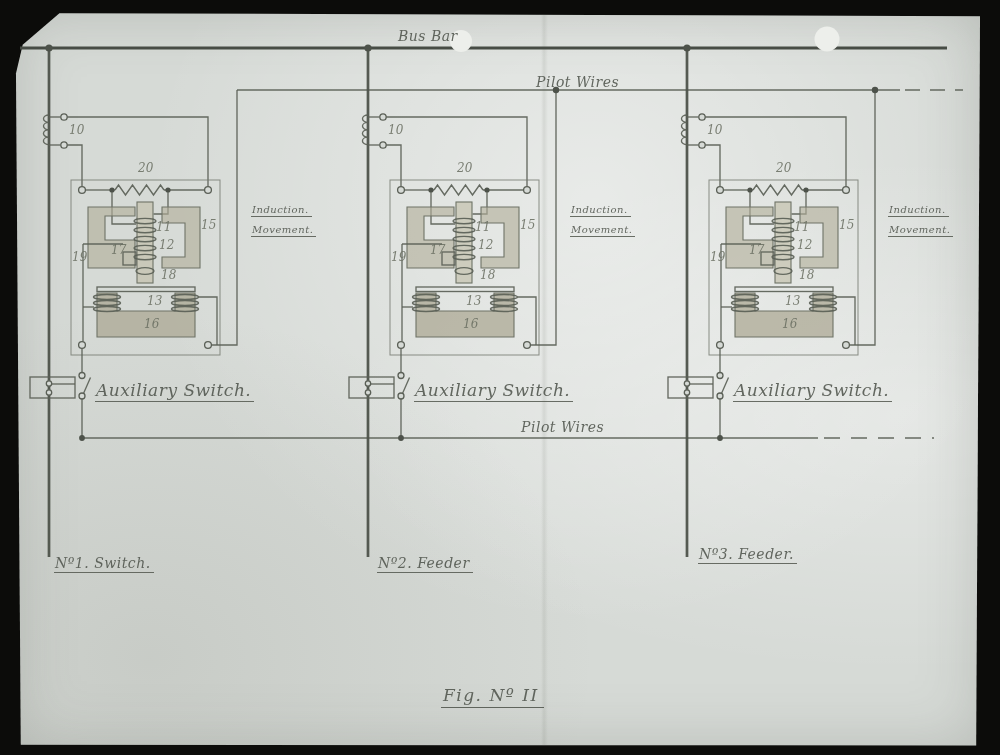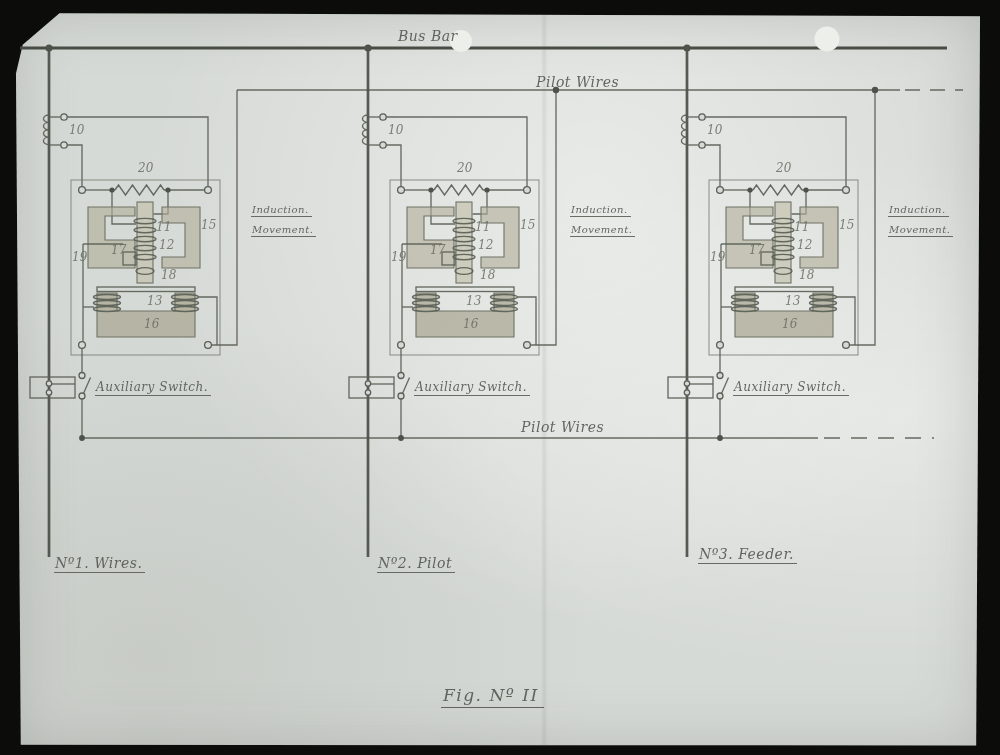--- a/index.html
+++ b/index.html
@@ -29,21 +29,21 @@
   
   .lbl{position:absolute;color:#50554d;font-style:italic;white-space:nowrap;
        letter-spacing:.5px;opacity:.88;}
   .u{border-bottom:1.3px solid #575c53;padding:0 3px 1px 1px;}
   .big{font-size:14px;}
   .cap{font-size:17px;letter-spacing:1.5px;border-bottom:1.4px solid #50554d;padding:0 5px 2px 2px;margin-top:7px;}
   .unit{position:absolute;top:0;width:0;height:0;overflow:visible;}
   .num{position:absolute;font-size:12px;color:#686d60;font-style:italic;opacity:.85;white-space:nowrap;}
   .ind{position:absolute;font-size:10px;}
   .ind div{margin-bottom:7px;width:max-content;}
-  .aux{font-size:12px;text-align:center;}
+  .aux{font-size:17px;text-align:center;}
   .feeder{font-size:14px;}
 </style>
 </head>
 <body>
 
 <div class="stage">
   <div class="photo"></div>
 
   <svg class="sheet" viewBox="0 0 1000 755">
     <defs>
@@ -150,40 +150,40 @@
     <span class="num" style="left:62px;top:243px;">17</span>
     <span class="num" style="left:23px;top:250px;">19</span>
     <span class="num" style="left:112px;top:268px;">18</span>
     <span class="num" style="left:98px;top:294px;">13</span>
     <span class="num" style="left:95px;top:317px;">16</span>
     <div class="lbl ind" style="left:202px;top:204px;">
       <div class="u">Induction.</div>
       <div class="u">Movement.</div>
     </div>
     <div class="lbl aux u" style="left:46px;top:380px;">Auxiliary Switch.</div>
-    <div class="lbl feeder u" style="left:5px;top:555px;">Nº1. Wires.</div>
+    <div class="lbl feeder u" style="left:5px;top:555px;">Nº1. Switch.</div>
   </div>
 
   <div class="unit" style="left:368px;">
     <span class="num" style="left:20px;top:123px;">10</span>
     <span class="num" style="left:89px;top:161px;">20</span>
     <span class="num" style="left:107px;top:220px;">11</span>
     <span class="num" style="left:110px;top:238px;">12</span>
     <span class="num" style="left:152px;top:218px;">15</span>
     <span class="num" style="left:62px;top:243px;">17</span>
     <span class="num" style="left:23px;top:250px;">19</span>
     <span class="num" style="left:112px;top:268px;">18</span>
     <span class="num" style="left:98px;top:294px;">13</span>
     <span class="num" style="left:95px;top:317px;">16</span>
     <div class="lbl ind" style="left:202px;top:204px;">
       <div class="u">Induction.</div>
       <div class="u">Movement.</div>
     </div>
     <div class="lbl aux u" style="left:46px;top:380px;">Auxiliary Switch.</div>
-    <div class="lbl feeder u" style="left:9px;top:555px;">Nº2. Pilot</div>
+    <div class="lbl feeder u" style="left:9px;top:555px;">Nº2. Feeder</div>
   </div>
 
   <div class="unit" style="left:687px;">
     <span class="num" style="left:20px;top:123px;">10</span>
     <span class="num" style="left:89px;top:161px;">20</span>
     <span class="num" style="left:107px;top:220px;">11</span>
     <span class="num" style="left:110px;top:238px;">12</span>
     <span class="num" style="left:152px;top:218px;">15</span>
     <span class="num" style="left:62px;top:243px;">17</span>
     <span class="num" style="left:23px;top:250px;">19</span>

